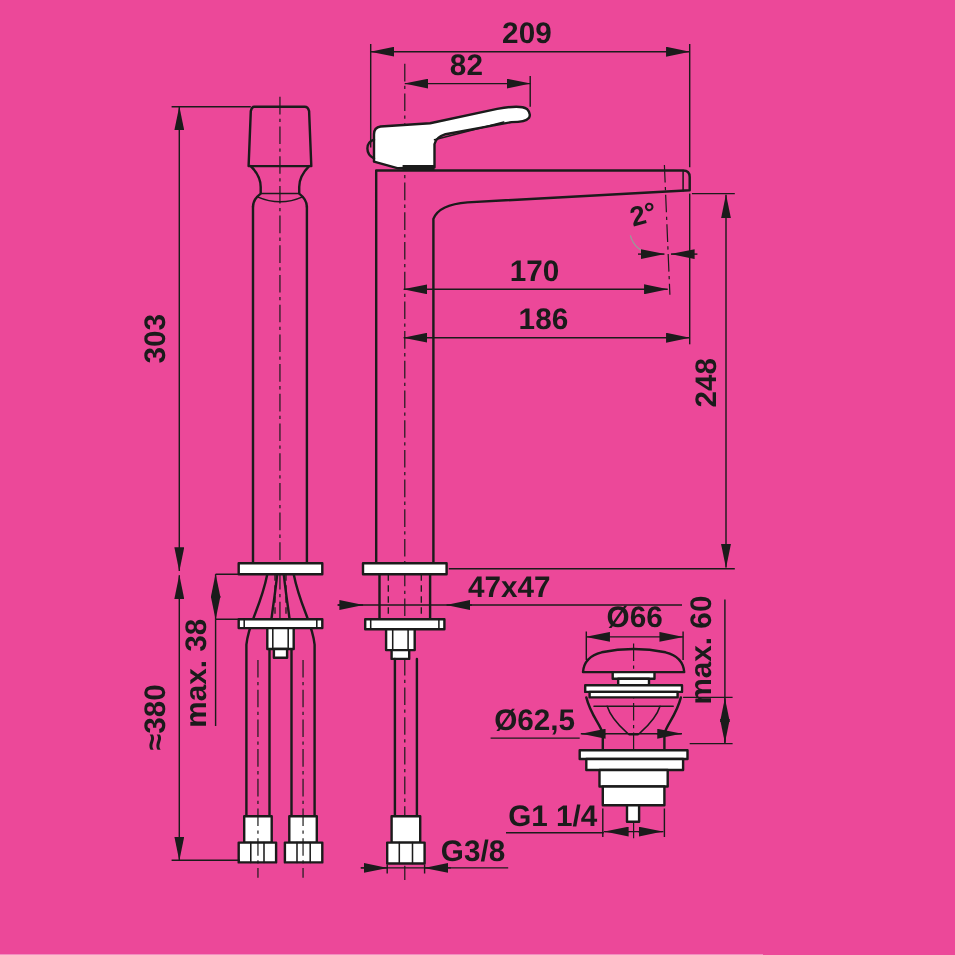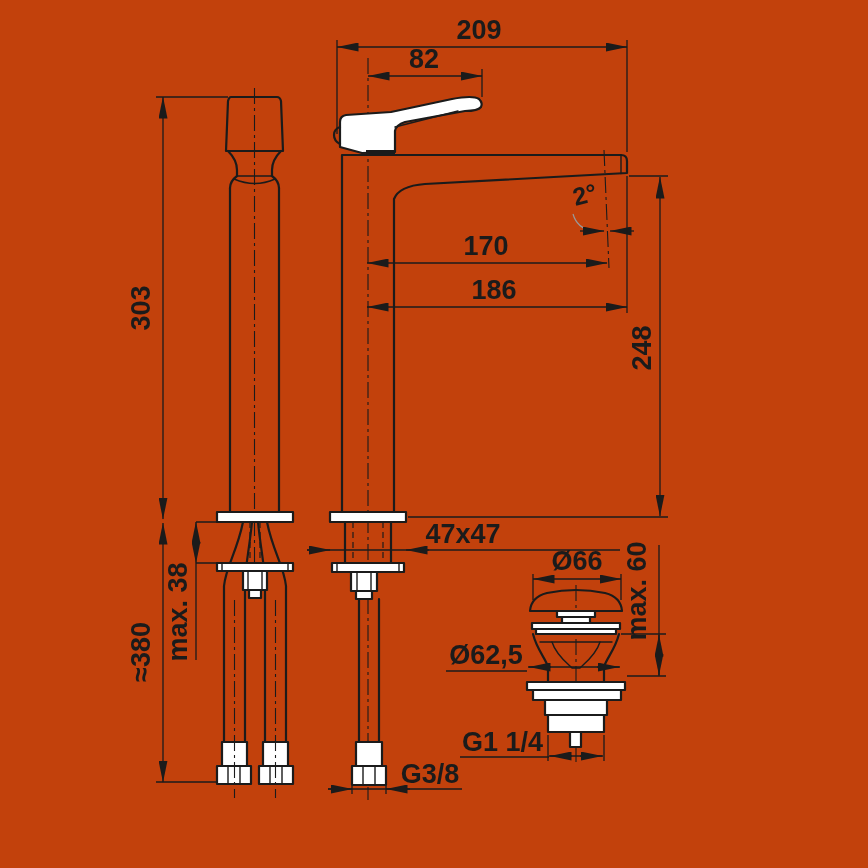--- a/index.html
+++ b/index.html
@@ -1,16 +1,16 @@
 <!DOCTYPE html>
 <html><head>
 <meta charset="utf-8">
 <style>
   html,body{margin:0;padding:0;background:#fff;}
-  .stage{width:868px;height:868px;background:#c2410c;position:relative;font-family:"Liberation Sans",sans-serif;}
+  .stage{width:868px;height:868px;background:#ec4899;position:relative;font-family:"Liberation Sans",sans-serif;}
   svg{display:block;}
   .ol  {fill:none;stroke:#1b1b1b;stroke-width:2.2;stroke-linejoin:round;stroke-linecap:round;}
   .olf {fill:#ffffff;stroke:#1b1b1b;stroke-width:2.2;stroke-linejoin:round;}
   .in  {fill:none;stroke:#1b1b1b;stroke-width:1.4;stroke-linecap:round;}
   .dim {fill:none;stroke:#1b1b1b;stroke-width:1.3;}
   .cl  {fill:none;stroke:#1b1b1b;stroke-width:1.1;stroke-dasharray:16 4 3 4;}
   .hid {fill:none;stroke:#1b1b1b;stroke-width:1.2;stroke-dasharray:6 4;}
   .ldr {fill:none;stroke:#999;stroke-width:1.2;}
   .lbl {font-family:"Liberation Sans",sans-serif;font-weight:bold;font-size:27px;fill:#1b1b1b;}
   .lbl-sm{font-family:"Liberation Sans",sans-serif;font-weight:bold;font-size:25px;fill:#1b1b1b;}

